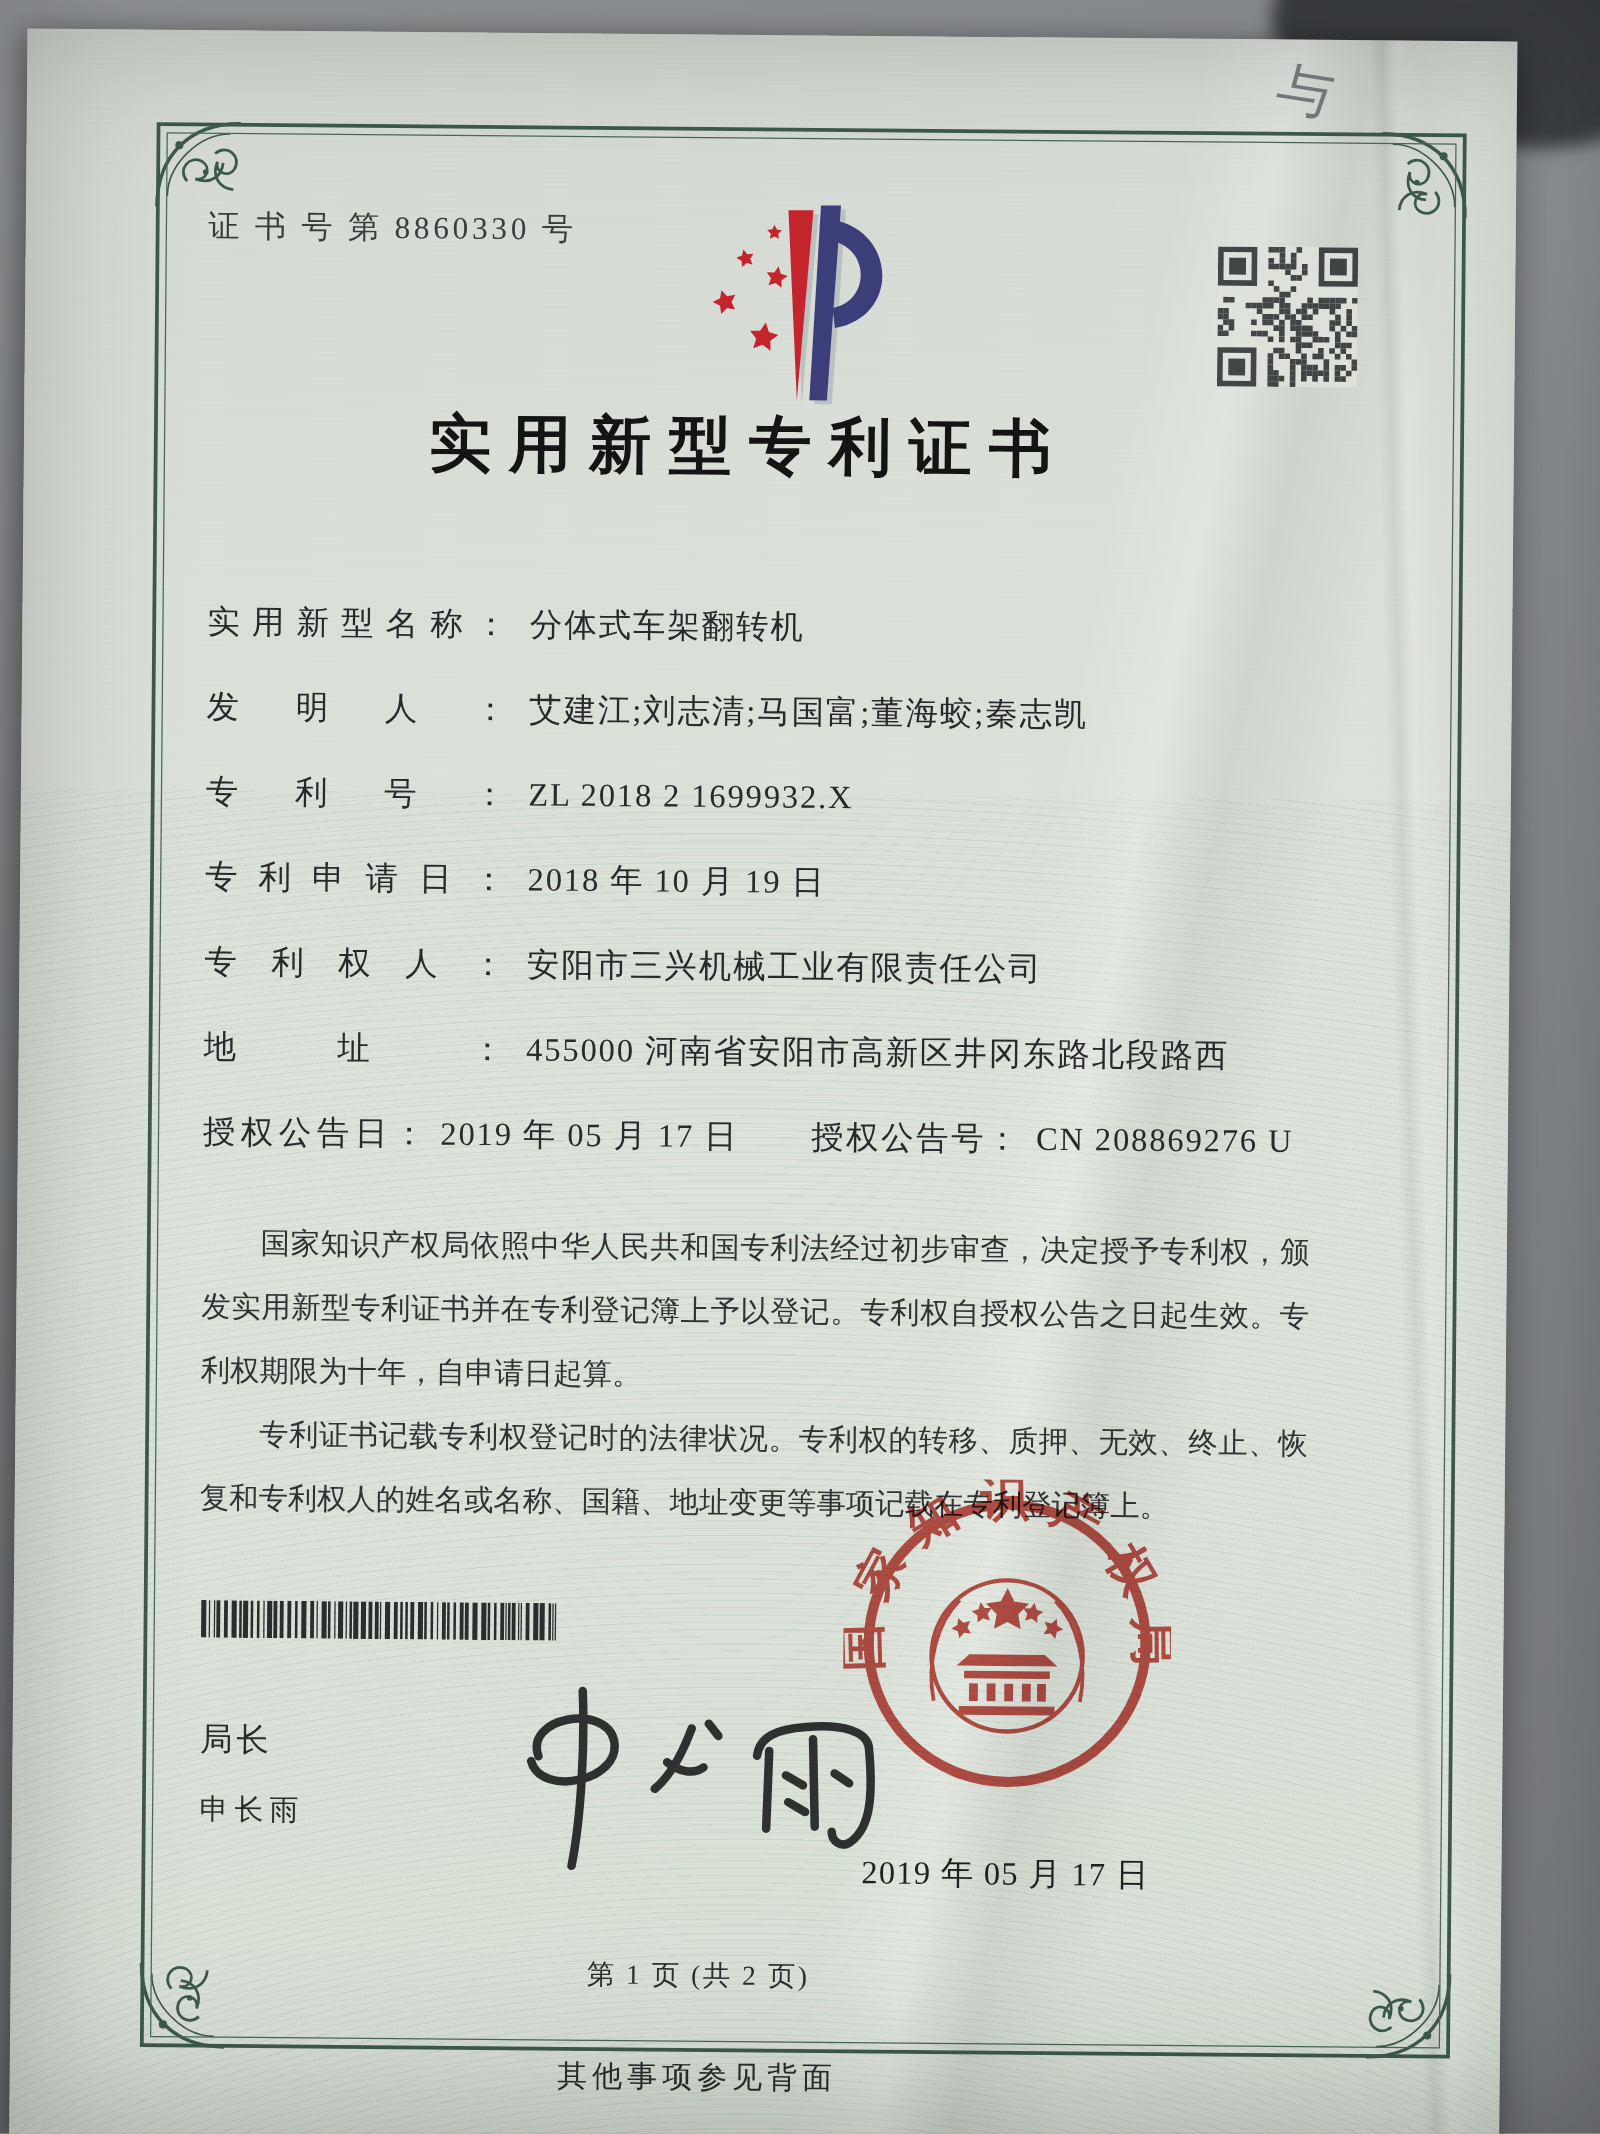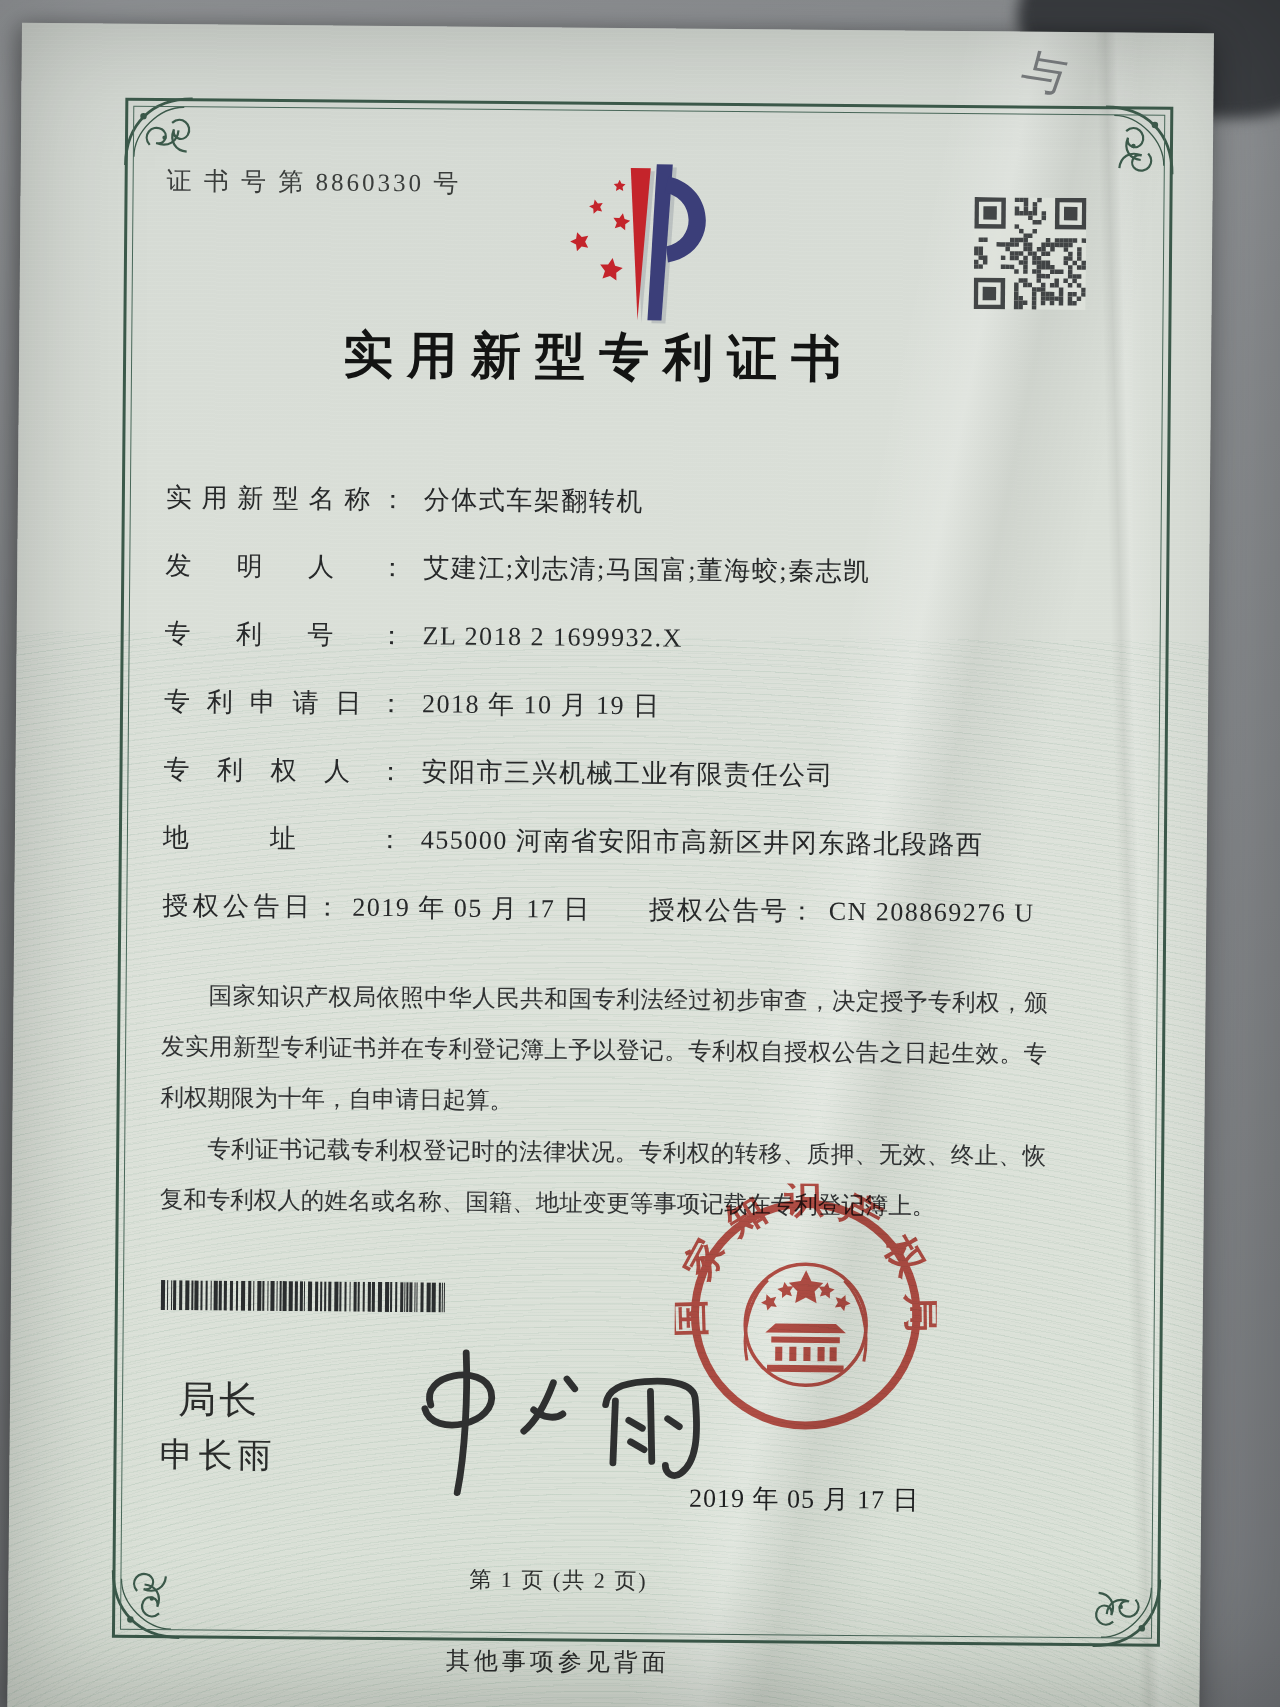--- a/index.html
+++ b/index.html
@@ -50,22 +50,22 @@
   .row{display:flex;align-items:flex-start;height:32px;margin-bottom:36px;font-size:26px;line-height:32px;}
   .row .lab{flex:0 0 240px;text-align:justify;text-align-last:justify;}
   .row .val{margin-left:18px;letter-spacing:1.5px;white-space:nowrap;}
   .row.grant .lab{flex:0 0 178px;}
   .row.grant .val{margin-left:12px;}
   .row.grant .lab2{margin-left:58px;letter-spacing:2px;}
   .paras{position:absolute;left:148px;top:946px;width:886px;color:#303233;
     font-size:23.5px;line-height:51px;text-align:justify;}
   .paras p{margin:0;text-indent:2em;}
   .barcode{position:absolute;left:148px;top:1256px;}
-  .sig-title{position:absolute;left:168px;top:1350px;font-size:38px;color:#2a2c2b;letter-spacing:3px;}
-  .sig-name{position:absolute;left:150px;top:1408px;font-size:34px;color:#2a2c2b;letter-spacing:5px;text-align:right;}
+  .sig-title{position:absolute;left:150px;top:1350px;font-size:26px;color:#2a2c2b;letter-spacing:3px;}
+  .sig-name{position:absolute;left:150px;top:1408px;font-size:23px;color:#2a2c2b;letter-spacing:5px;text-align:right;}
   .signature{position:absolute;left:380px;top:1316px;}
   .seal{position:absolute;left:664px;top:1154px;mix-blend-mode:multiply;}
   .seal-date{position:absolute;left:680px;top:1452px;font-size:26px;color:#1f2021;letter-spacing:1px;z-index:4;}
   .page-info{position:absolute;left:60px;top:1538px;width:980px;text-align:center;
     font-size:22px;letter-spacing:2px;color:#2d2f2e;}
   .back-note{position:absolute;left:60px;top:1618px;width:980px;text-align:center;
     font-size:24px;letter-spacing:4px;color:#2b2d2c;}
 </style>
 </head>
 <body>

